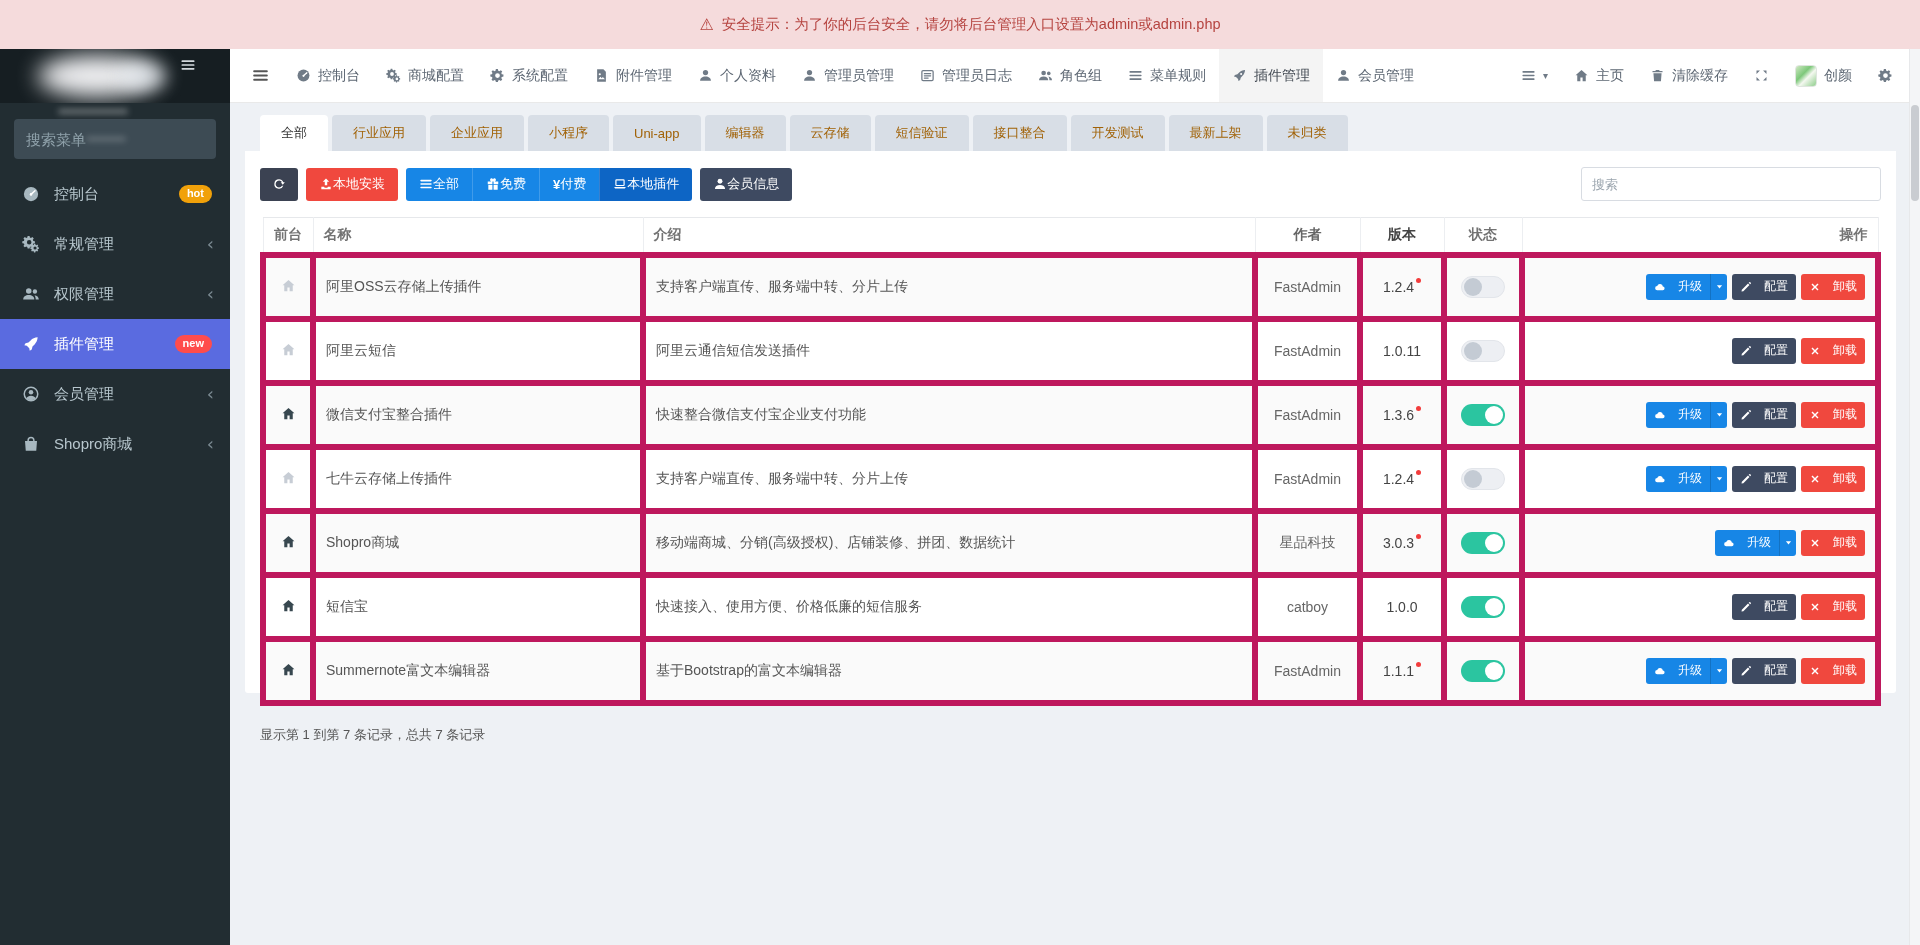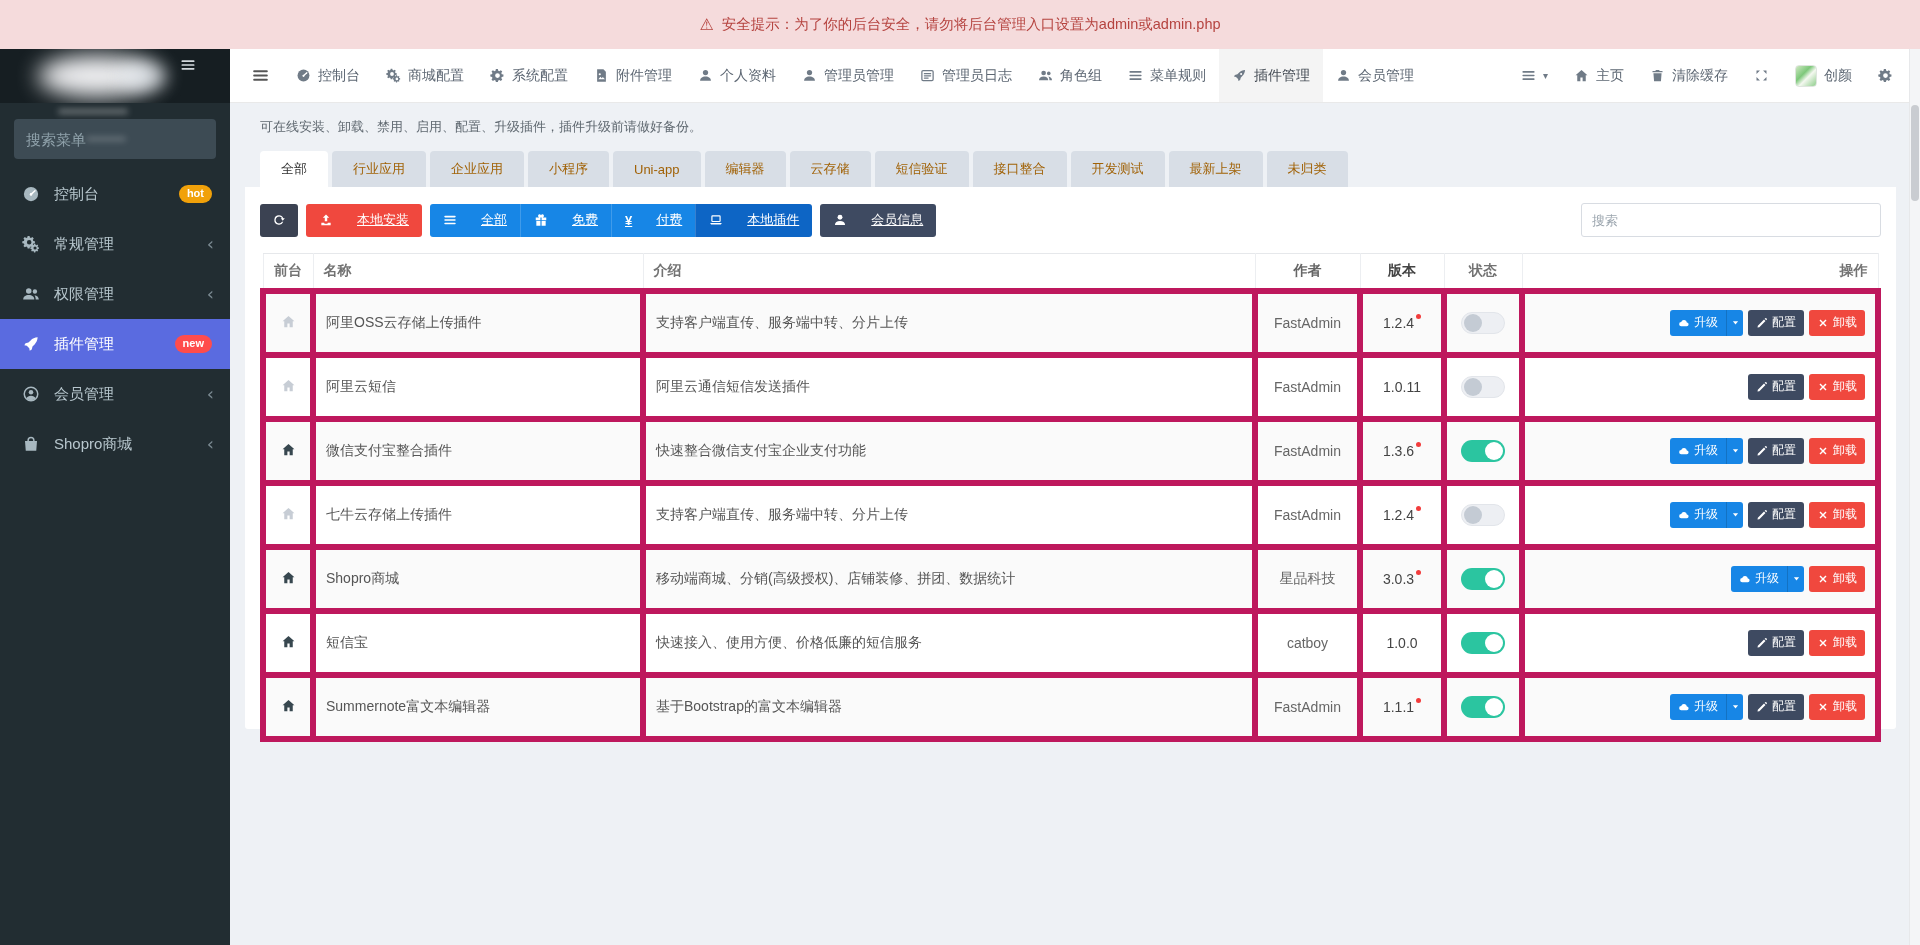--- a/index.html
+++ b/index.html
@@ -73,21 +73,21 @@
   .tabs { display:flex; gap:4px; margin-left:15px; }
   .tab { height:36px; padding:0 21px; display:flex; align-items:center;
     background:#d8dee6; color:#a16207; font-size:13px; border-radius:4px 4px 0 0; cursor:pointer; }
   .tab.active { background:#fff; color:#333; }
 
   .panel { background:#fff; height:542px; padding:16px 15px 0; border-radius:0 0 3px 3px; }
 
   
   .toolbar { display:flex; align-items:center; margin-bottom:16px; }
   .btn { height:33px; border:none; border-radius:3px; color:#fff; font-size:13px;
-    display:inline-flex; align-items:center; gap:24px; padding:0 13px; cursor:pointer;text-decoration:underline; }
+    display:inline-flex; align-items:center; gap:0; padding:0 13px; cursor:pointer; }
   .btn .ico { width:14px; height:14px; }
   .btn-refresh { background:#3b4252; width:38px; justify-content:center; padding:0; }
   .btn-install { background:#f0483e; margin-left:8px; }
   .btn-group { display:flex; margin-left:8px; }
   .btn-group .btn { border-radius:0; background:#1786e6; }
   .btn-group .btn:first-child { border-radius:3px 0 0 3px; }
   .btn-group .btn:last-child { border-radius:0 3px 3px 0; }
   .btn-group .btn + .btn { border-left:1px solid rgba(255,255,255,.18); }
   .btn-group .btn.seg-active { background:#0d65c5; }
   .yen { font-weight:bold; font-size:13px; }
@@ -116,21 +116,21 @@
 
   .tog { width:44px; height:22px; border-radius:11px; display:inline-block;
     position:relative; cursor:pointer; vertical-align:middle; }
   .tog i { position:absolute; top:2px; width:18px; height:18px; border-radius:50%; }
   .tog.on { background:#2bc5a0; }
   .tog.on i { right:2px; background:#fff; }
   .tog.off { background:#edeff3; border:1px solid #e2e5ea; }
   .tog.off i { left:2px; top:1px; background:#c4cbd4; }
 
   .abtn { height:26px; border:none; border-radius:3px; color:#fff; font-size:12px;
-    display:inline-flex; align-items:center; gap:4px; padding:0 8px; cursor:pointer;
+    display:inline-flex; align-items:center; gap:12px; padding:0 8px; cursor:pointer;
     vertical-align:middle; }
   .abtn .ico { width:12px; height:12px; }
   .abtn-group { display:inline-flex; margin-left:5px; vertical-align:middle; }
   .abtn.upgrade { background:#1786e6; border-radius:3px 0 0 3px; }
   .abtn.caret { background:#1786e6; border-left:1px solid rgba(0,0,0,.15);
     border-radius:0 3px 3px 0; width:17px; padding:0; justify-content:center; }
   .abtn.caret .ico { width:9px; height:9px; }
   .abtn.config { background:#3e4a61; margin-left:5px; }
   .abtn.uninstall { background:#f0483e; margin-left:5px; }
 
@@ -407,21 +407,20 @@
           <span class="ico">
               <svg viewBox="0 0 24 24" fill="currentColor">
                 <path fill-rule="evenodd" d="M12 8.2a3.8 3.8 0 1 0 0 7.6 3.8 3.8 0 0 0 0-7.6zM21.5 13.6v-3.2l-2.7-.6a7 7 0 0 0-.8-1.8l1.6-2.3-2.3-2.3-2.3 1.6a7 7 0 0 0-1.8-.8l-.6-2.7H9.4l-.6 2.7a7 7 0 0 0-1.8.8L4.7 3.4 2.4 5.7 4 8a7 7 0 0 0-.8 1.8l-2.7.6v3.2l2.7.6a7 7 0 0 0 .8 1.8l-1.6 2.3 2.3 2.3 2.3-1.6a7 7 0 0 0 1.8.8l.6 2.7h3.2l.6-2.7a7 7 0 0 0 1.8-.8l2.3 1.6 2.3-2.3-1.6-2.3a7 7 0 0 0 .8-1.8z"></path>
               </svg>
             </span>
         </div>
       </div>
     </div>
 
     <div class="content">
-      <div class="desc">可在线安装、卸载、禁用、启用、配置、升级插件，插件升级前请做好备份。</div>
 
       <div class="tabs" id="tabs">
           <div class="tab active">全部</div>
           <div class="tab">行业应用</div>
           <div class="tab">企业应用</div>
           <div class="tab">小程序</div>
           <div class="tab">Uni-app</div>
           <div class="tab">编辑器</div>
           <div class="tab">云存储</div>
           <div class="tab">短信验证</div>
@@ -763,20 +762,21 @@
                       <svg viewBox="0 0 24 24" fill="currentColor">
                         <path d="M5 7l2-2 5 5 5-5 2 2-5 5 5 5-2 2-5-5-5 5-2-2 5-5z"></path>
                       </svg>
                     </span>
                     <span>卸载</span>
                   </button></td>
               </tr>
             </tbody>
         </table>
 
+        <div class="footer-text">显示第 1 到第 7 条记录，总共 7 条记录</div>
       </div>
     </div>
   </div>
 </div>
 
 <div class="vscroll">
   <div class="vthumb"></div>
 </div>
 
 </body></html>

